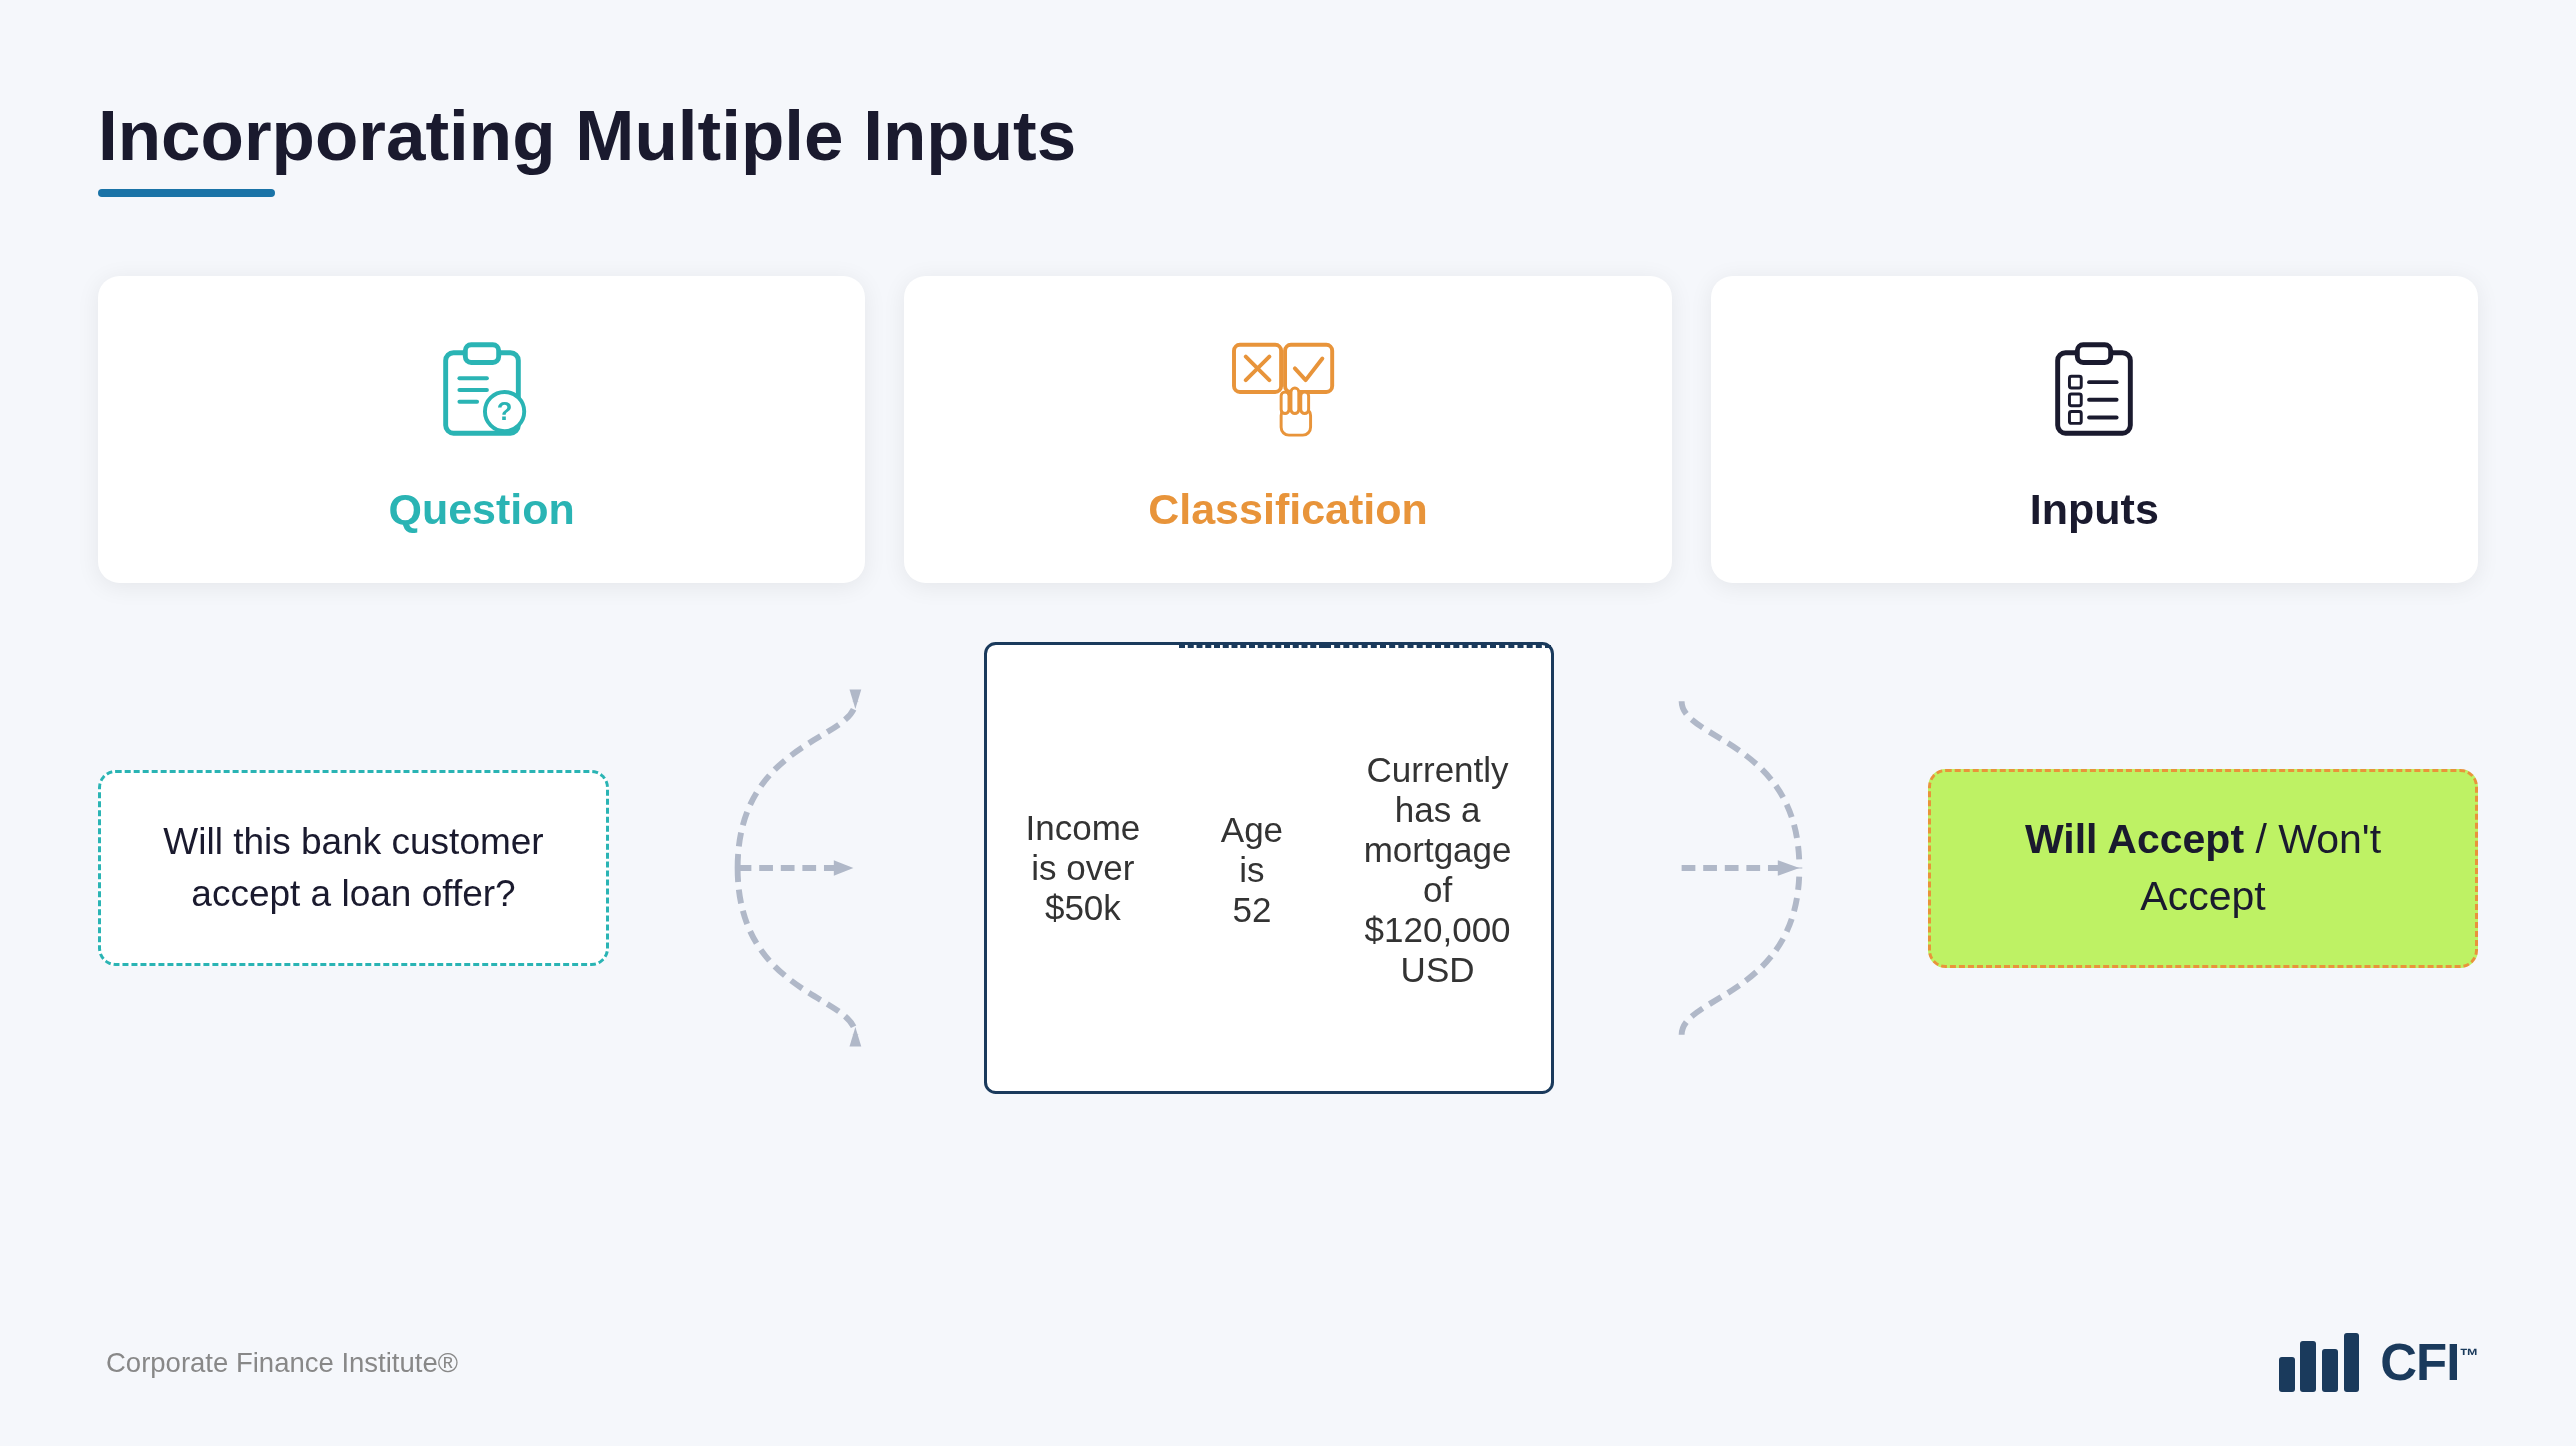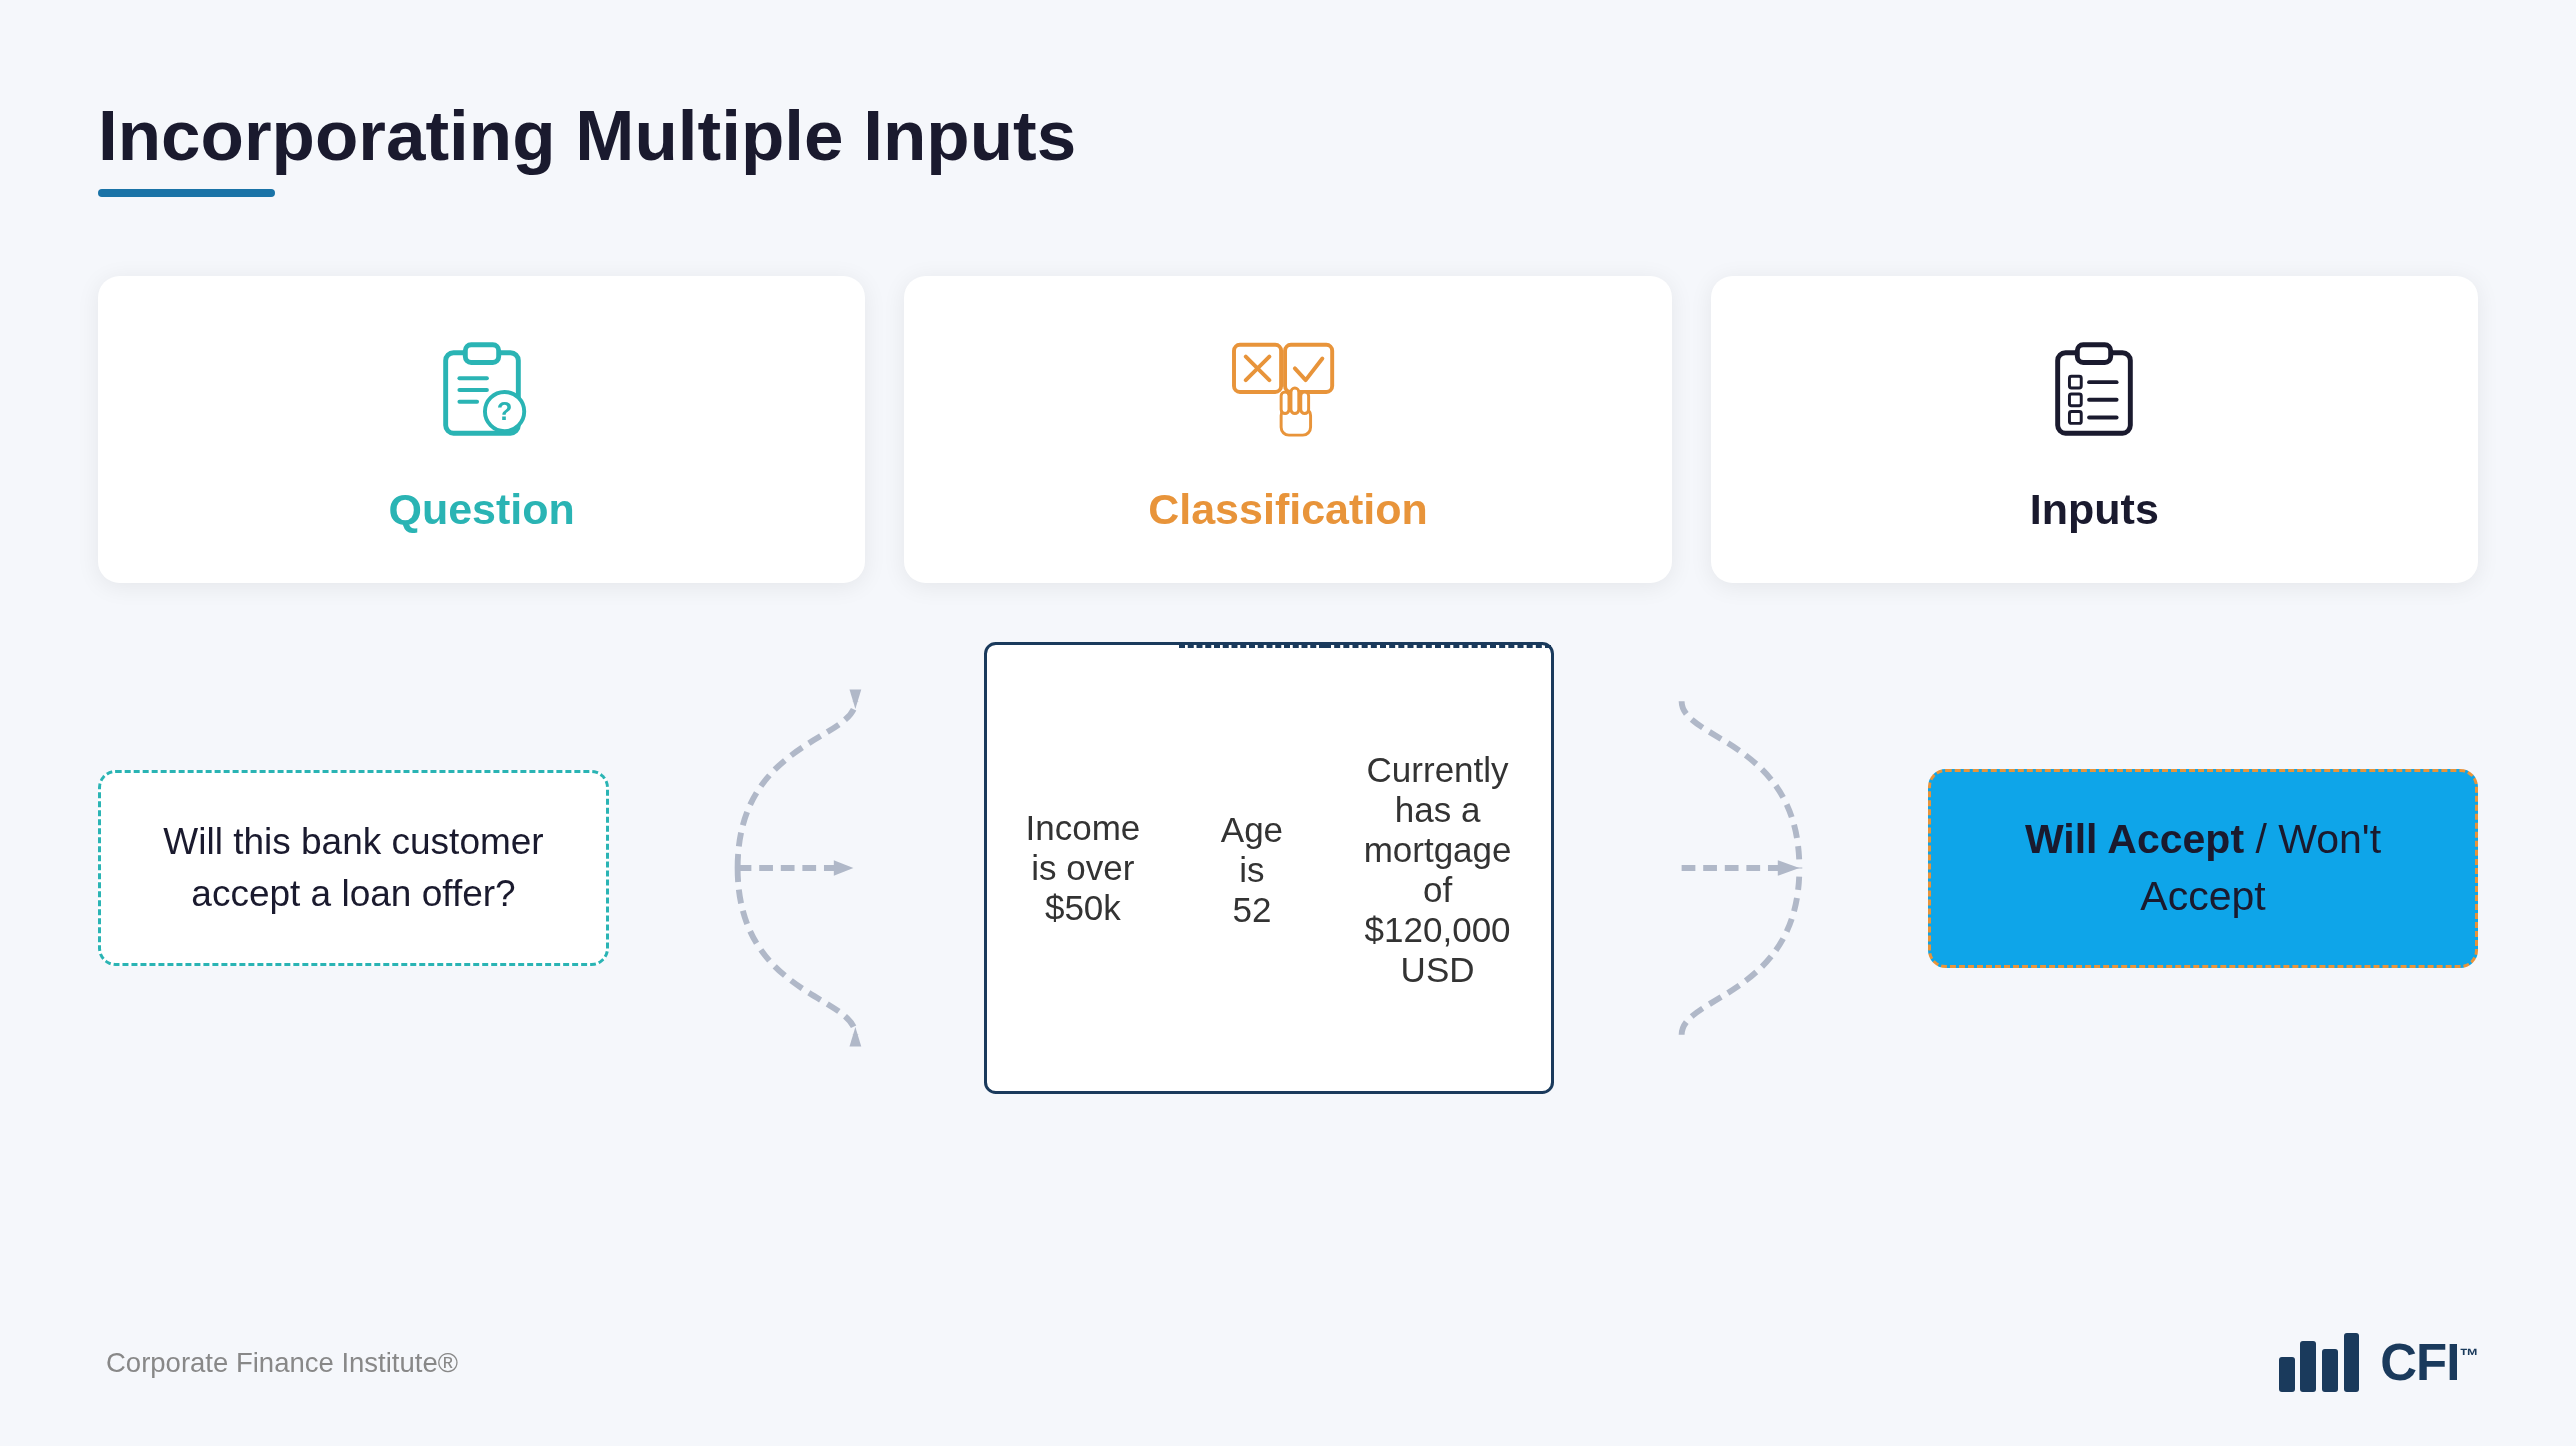--- a/index.html
+++ b/index.html
@@ -128,21 +128,21 @@
     }
 
     .input-row + .input-row {
       border-top: 3.9px dashed #1a3a5c;
     }
 
     
     .classification-box {
       border: 3.9px dashed #e8943a;
       border-radius: 17.7px;
-      background: #0ea5e9;
+      background: #bef264;
       width: 550px;
       min-height: 196px;
       display: flex;
       align-items: center;
       justify-content: center;
       padding: 39px 49px;
       text-align: center;
     }
 
     .classification-text {

